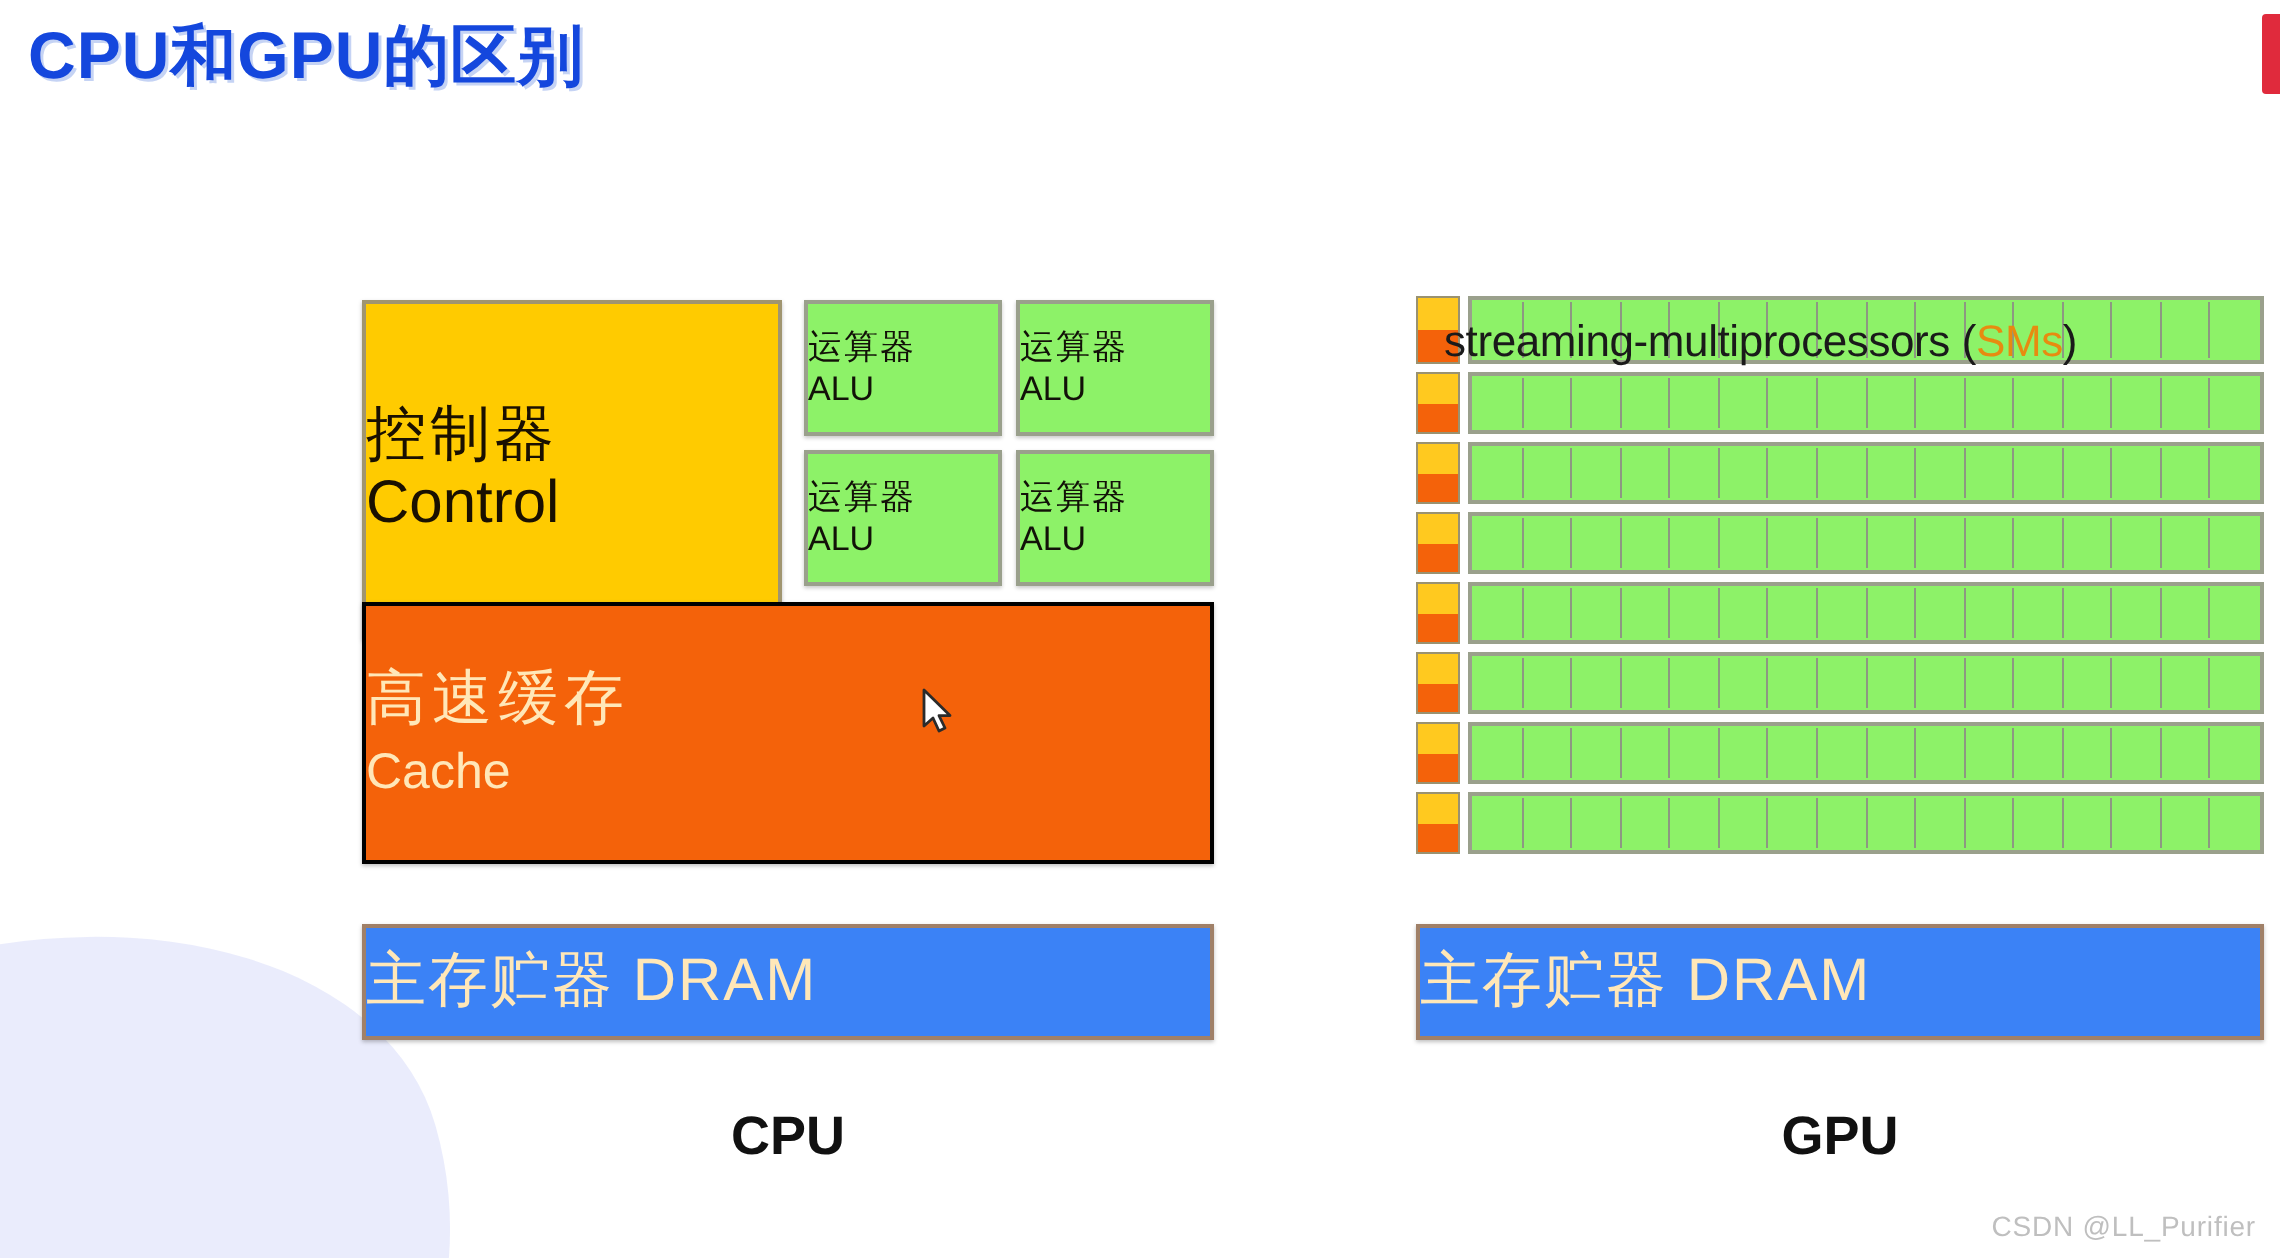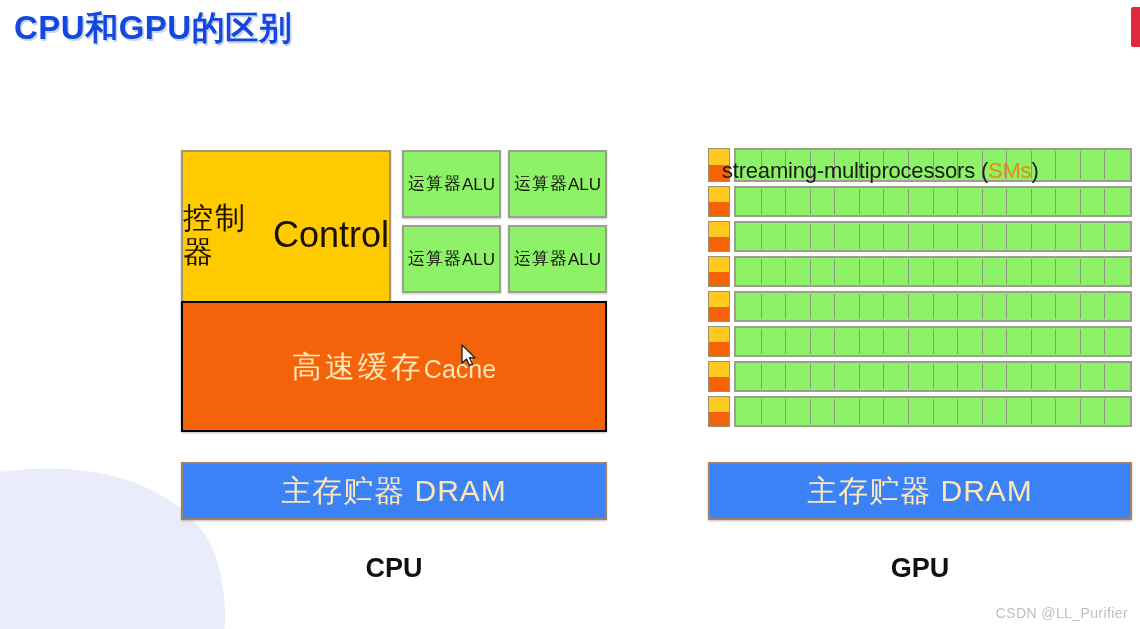--- a/index.html
+++ b/index.html
@@ -56,33 +56,33 @@
     letter-spacing: 0.5px;
     text-shadow: 1.5px 1.5px 0 rgba(150,175,235,0.55);
     white-space: nowrap;
   }
 
   
   .blk {
     position: absolute;
     box-sizing: border-box;
     display: flex;
-    flex-direction: row;
-    align-items: center;
+    flex-direction: column;
+    align-items: flex-start;
     justify-content: center;
     line-height: 1.12;
   }
   .control-blk {
     background: #ffcb00;
     border: 2px solid #a09570;
     color: #1a1000;
     box-shadow: 0 1px 2px rgba(0,0,0,0.25);
   }
   .control-cn { font-size: 30px; letter-spacing: 2px; }
-  .control-en { font-size: 36px; margin-top: 0; }
+  .control-en { font-size: 30px; margin-top: 0; }
 
   .alu-blk {
     background: #8df268;
     border: 2px solid #9aa08c;
     color: #121208;
     box-shadow: 0 1px 2px rgba(0,0,0,0.22);
   }
   .alu-cn { font-size: 17px; letter-spacing: 1px; }
   .alu-en { font-size: 17px; margin-top: 1px; }
 

